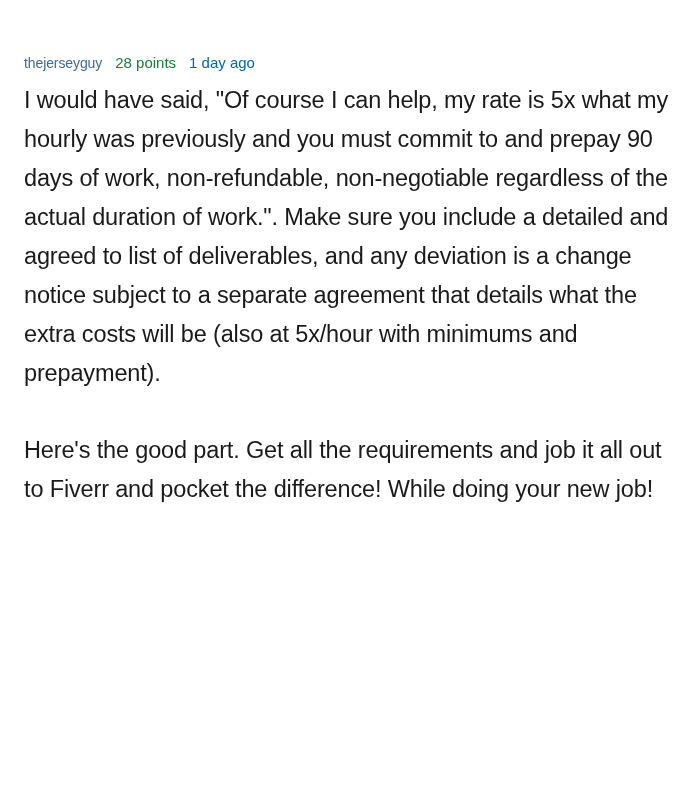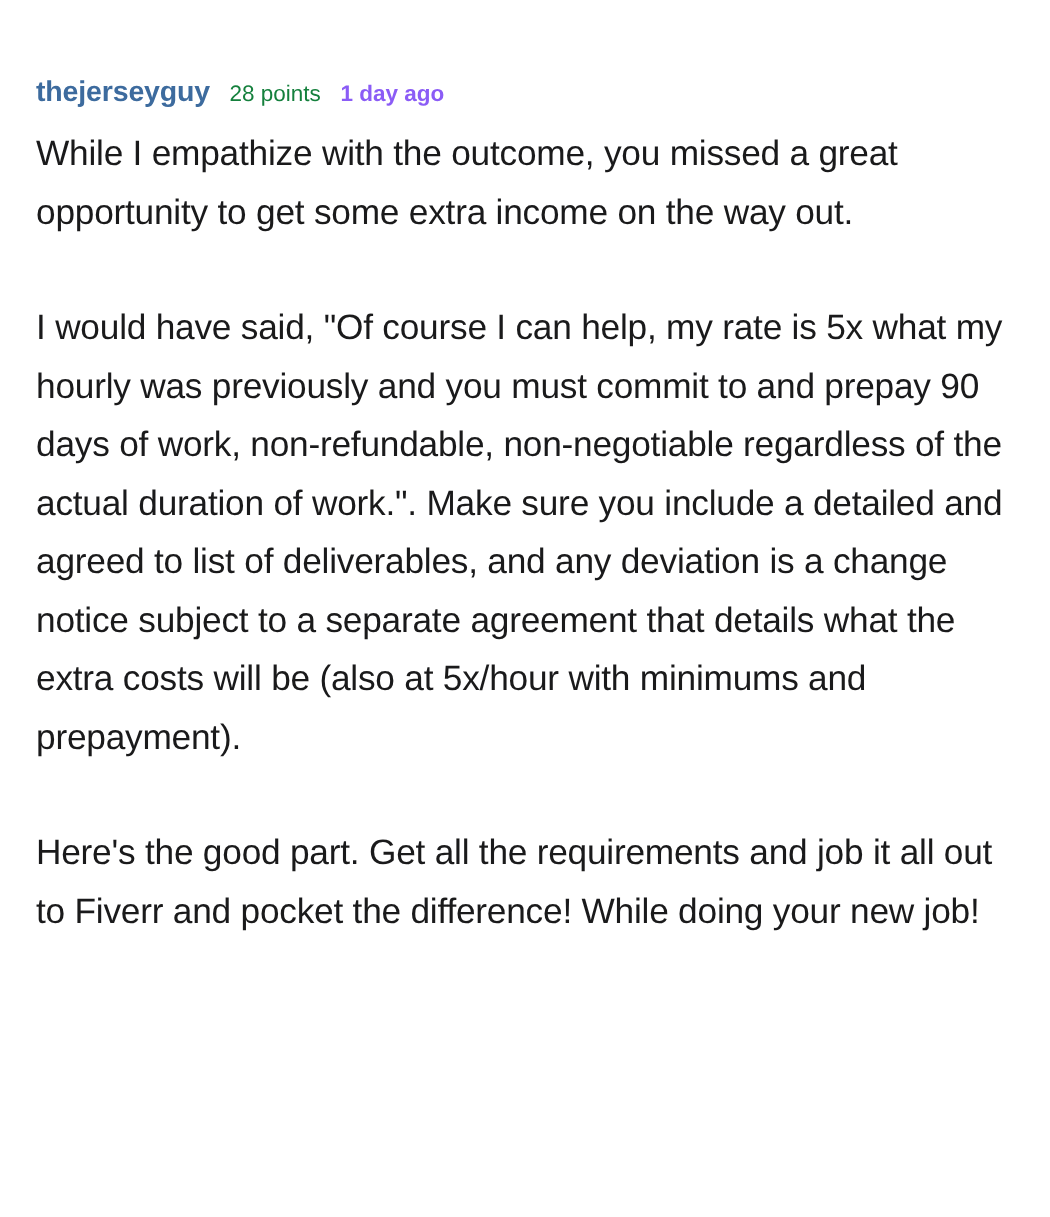--- a/index.html
+++ b/index.html
@@ -19,34 +19,33 @@
     box-sizing: border-box;
   }
   .comment-meta {
     display: flex;
     align-items: baseline;
     gap: 13px;
     margin-bottom: 10px;
     white-space: nowrap;
   }
   .author {
-    font-size: 19px;
-    font-weight: bold;
+    font-size: 14px;
+    font-weight: normal;
     color: #3d6b9e;
     letter-spacing: -0.1px;
   }
   .points {
     font-size: 15px;
     color: #15803d;
     margin-top: 36px;
   }
   .timestamp {
     font-size: 15px;
-    color: #8b5cf6;
-    font-weight: bold;
+    color: #0369a1;
   }
   .comment-body {
     font-size: 23.5px;
     line-height: 39px;
     color: #1a1a1b;
     letter-spacing: -0.15px;
   }
   .comment-body p {
     margin: 0 0 38px 0;
   }
@@ -59,18 +58,17 @@
 
 <div class="comment">
 
   <div class="comment-meta">
     <span class="author">thejerseyguy</span>
     <span class="points">28 points</span>
     <span class="timestamp">1 day ago</span>
   </div>
 
   <div class="comment-body">
-    <p>While I empathize with the outcome, you missed a great opportunity to get some extra income on the way out.</p>
     <p>I would have said, "Of course I can help, my rate is 5x what my hourly was previously and you must commit to and prepay 90 days of work, non-refundable, non-negotiable regardless of the actual duration of work.". Make sure you include a detailed and agreed to list of deliverables, and any deviation is a change notice subject to a separate agreement that details what the extra costs will be (also at 5x/hour with minimums and prepayment).</p>
     <p>Here's the good part. Get all the requirements and job it all out to Fiverr and pocket the difference! While doing your new job!</p>
   </div>
 
 </div>
 
 </body></html>

